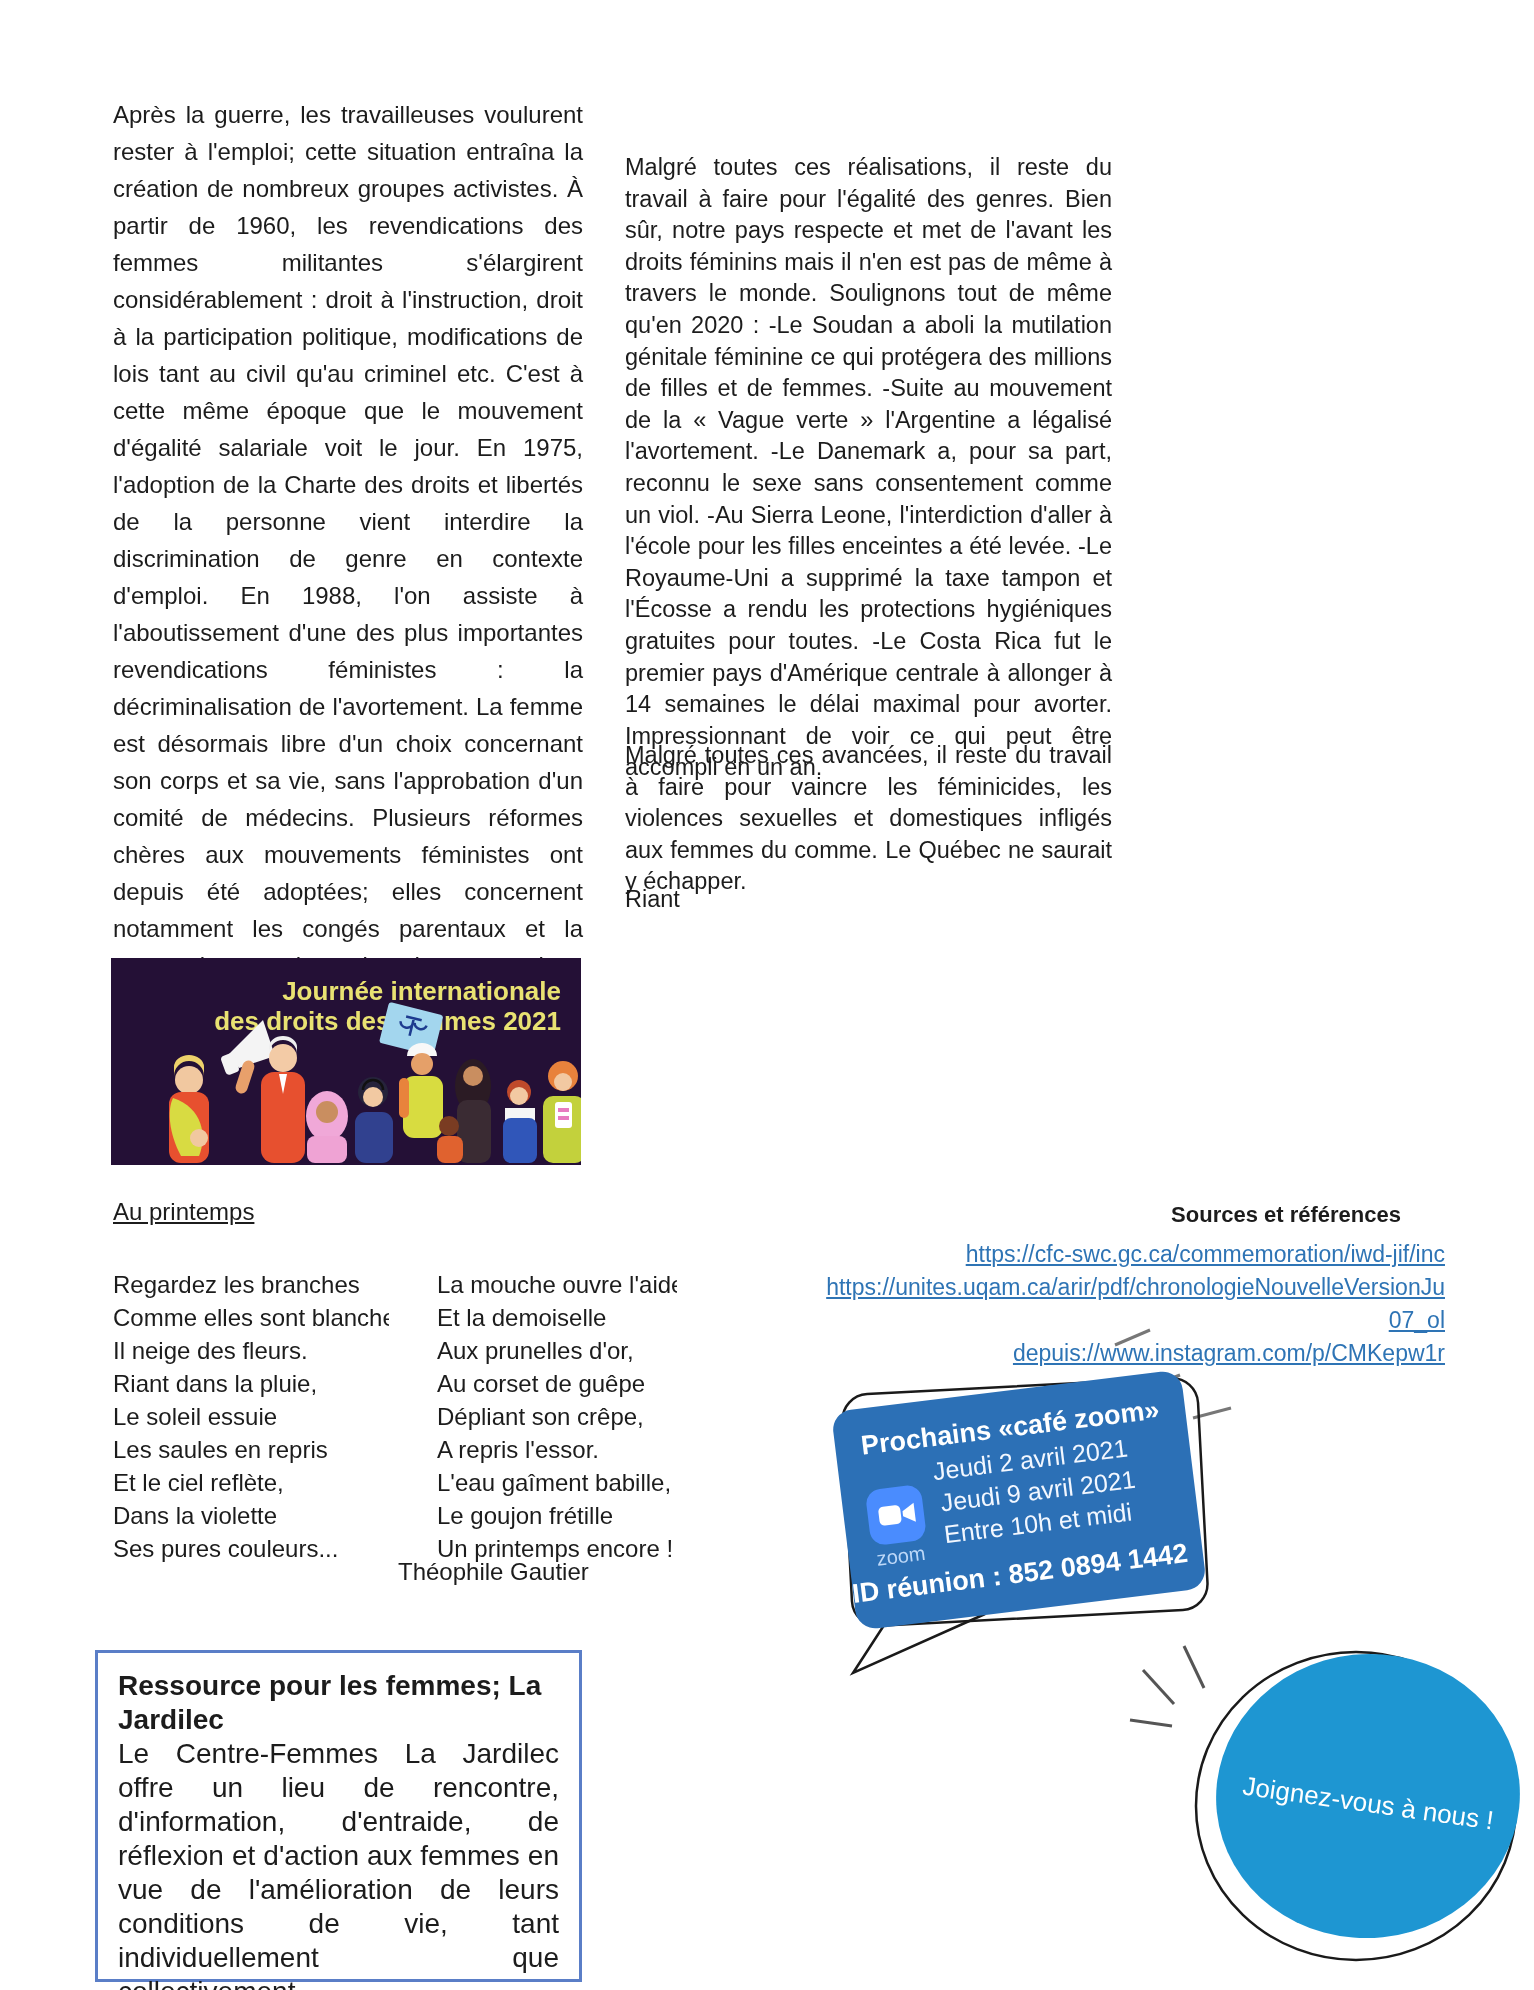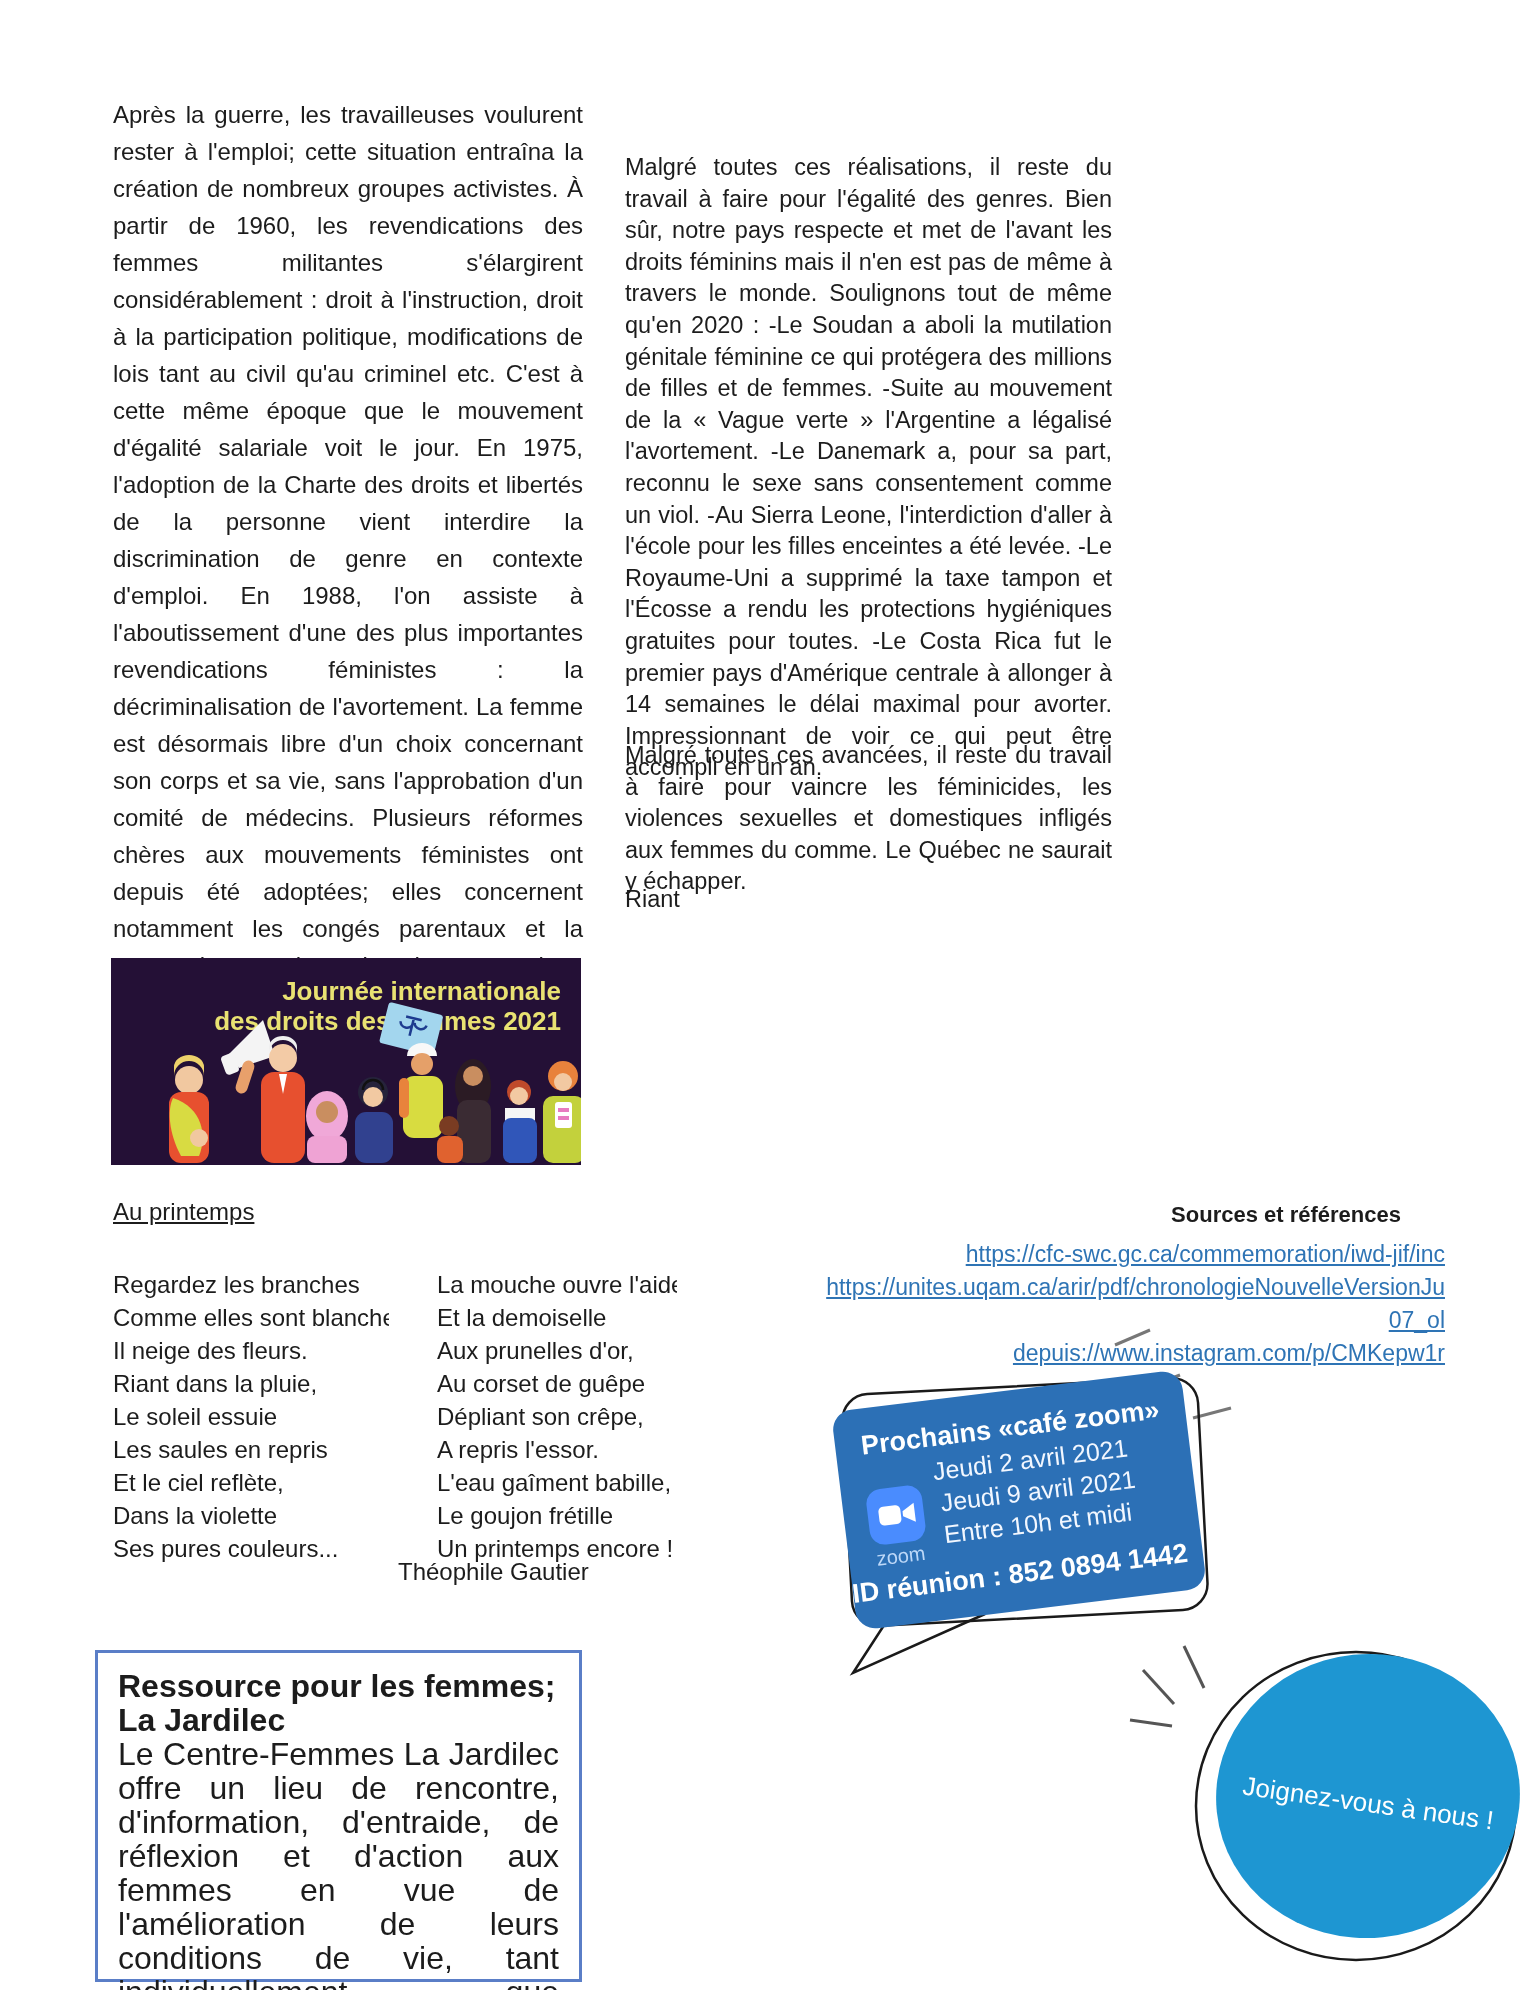--- a/index.html
+++ b/index.html
@@ -36,21 +36,21 @@
 
   .sources { left:625px; top:1202px; width:820px; text-align:right; }
   .sources-title { font-weight:bold; font-size:22px; padding-right:44px; margin-bottom:10px; }
   .src-link {
     display:block; font-size:23px; line-height:33px;
     color:#2e74b5; text-decoration:underline; white-space:nowrap; cursor:pointer;
   }
 
   .resource-box {
     left:95px; top:1650px; width:487px; height:332px; box-sizing:border-box;
-    border:3px solid #5a7ec7; padding:16px 20px; font-size:32px; line-height:34px;
+    border:3px solid #5a7ec7; padding:16px 20px; font-size:28px; line-height:34px;
   }
   .resource-title { font-weight:bold; }
 
   .bubble-svg { position:absolute; }
   #zoom-bubble { left:795px; top:1328px; }
   #join-bubble { left:1128px; top:1632px; }
 
   svg text { font-family:"Liberation Sans", sans-serif; }
 </style>
 </head>

